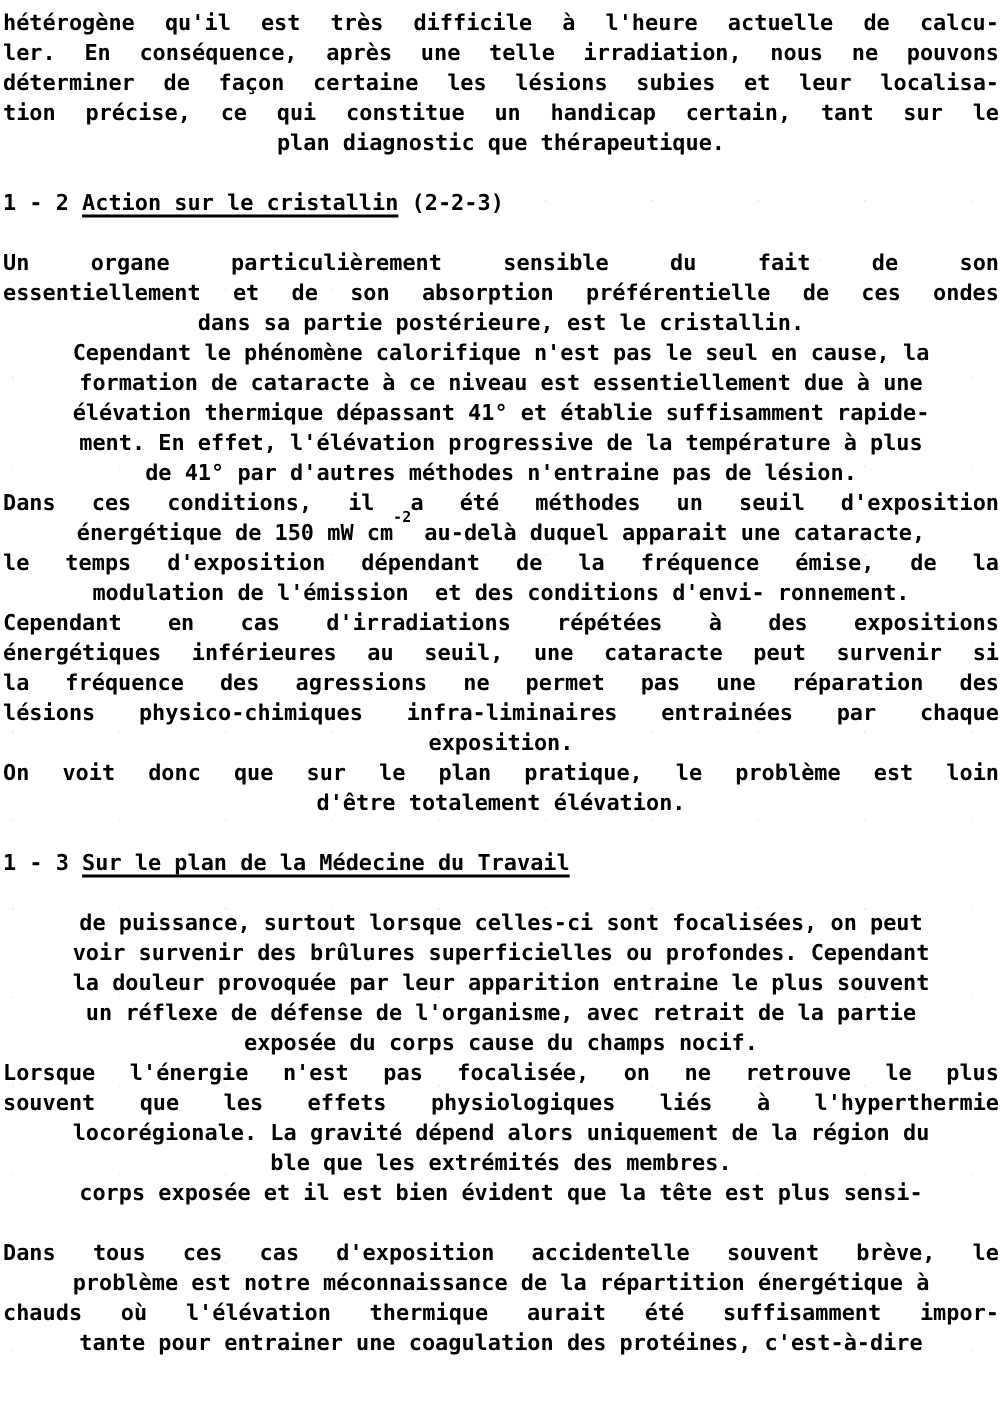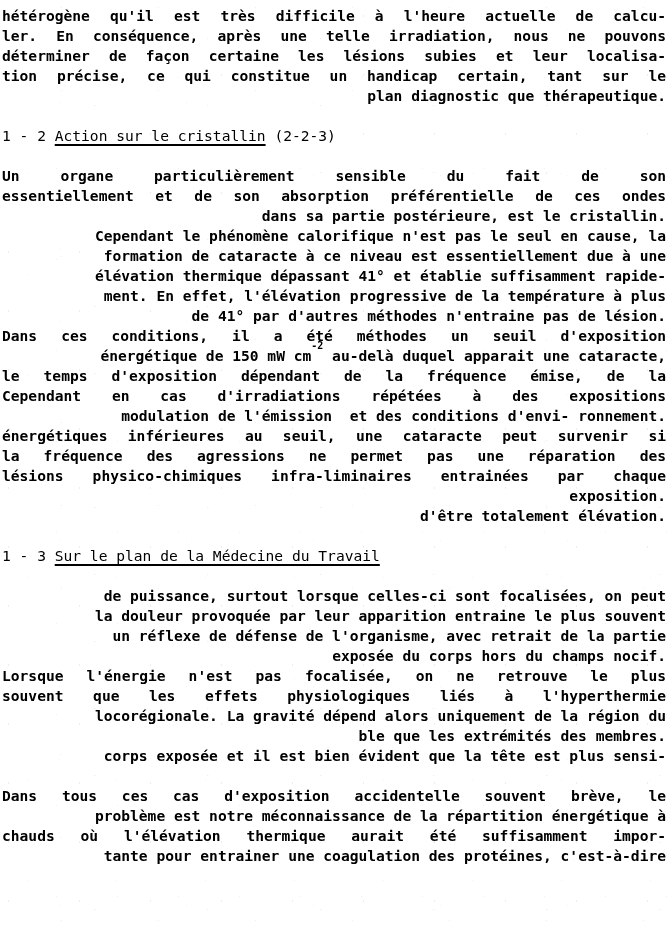--- a/index.html
+++ b/index.html
@@ -54,30 +54,30 @@
   }
   
   .line.just {
     white-space: normal;
     text-align: justify;
     text-align-last: justify;
     word-spacing: 0px;
   }
   .line.flush {
     white-space: pre;
-    text-align: right;
+    text-align: center;
   }
   .para { margin: 0; padding: 0; }
   .gap { height: 20px; }
   .heading {
     font-size: 14.6px;
     line-height: 20px;
     height: 20px;
     white-space: pre;
-    font-weight: 400;
+    font-weight: 700;
   }
   .heading .num { text-decoration: none; }
   .heading .u {
     text-decoration: underline;
     text-decoration-thickness: 1.5px;
     text-underline-offset: 3px;
   }
   .heading .tail { text-decoration: none; }
   sup.exp {
     font-size: 10px;
@@ -110,36 +110,38 @@
         <div class="line just">essentiellement et de son absorption préférentielle de ces ondes</div>
         <div class="line flush">dans sa partie postérieure, est le cristallin.</div>
         <div class="line flush">Cependant le phénomène calorifique n'est pas le seul en cause, la</div>
         <div class="line flush">formation de cataracte à ce niveau est essentiellement due à une</div>
         <div class="line flush">élévation thermique dépassant 41° et établie suffisamment rapide-</div>
         <div class="line flush">ment. En effet, l'élévation progressive de la température à plus</div>
         <div class="line flush">de 41° par d'autres méthodes n'entraine pas de lésion.</div>
         <div class="line just">Dans ces conditions, il a été méthodes un seuil d'exposition</div>
         <div class="line flush"><span>énergétique de 150 mW cm</span><sup class="exp">-2</sup><span> au-delà duquel apparait une cataracte,</span></div>
         <div class="line just">le temps d'exposition dépendant de la fréquence émise, de la</div>
+        <div class="line flush">modulation de l'émission  et des conditions d'envi- ronnement.</div>
         <div class="line just">Cependant en cas d'irradiations répétées à des expositions</div>
-        <div class="line flush">modulation de l'émission  et des conditions d'envi- ronnement.</div>
         <div class="line just">énergétiques inférieures au seuil, une cataracte peut survenir si</div>
         <div class="line just">la fréquence des agressions ne permet pas une réparation des</div>
         <div class="line just">lésions physico-chimiques infra-liminaires entrainées par chaque</div>
         <div class="line flush">exposition.</div>
+        <div class="line just">On voit donc que sur le plan pratique, le problème est loin</div>
         <div class="line flush">d'être totalement élévation.</div>
       </div>
       <div class="gap"></div>
       <div class="heading"><span class="num">1 - 3 </span><span class="u">Sur le plan de la Médecine du Travail</span></div>
       <div class="gap"></div>
       <div class="para">
         <div class="line flush">de puissance, surtout lorsque celles-ci sont focalisées, on peut</div>
+        <div class="line flush">voir survenir des brûlures superficielles ou profondes. Cependant</div>
         <div class="line flush">la douleur provoquée par leur apparition entraine le plus souvent</div>
         <div class="line flush">un réflexe de défense de l'organisme, avec retrait de la partie</div>
-        <div class="line flush">exposée du corps hors du champs nocif.</div>
+        <div class="line flush">exposée du corps cause du champs nocif.</div>
         <div class="line just">Lorsque l'énergie n'est pas focalisée, on ne retrouve le plus</div>
         <div class="line just">souvent que les effets physiologiques liés à l'hyperthermie</div>
         <div class="line flush">locorégionale. La gravité dépend alors uniquement de la région du</div>
         <div class="line flush">ble que les extrémités des membres.</div>
         <div class="line flush">corps exposée et il est bien évident que la tête est plus sensi-</div>
       </div>
       <div class="gap"></div>
       <div class="para">
         <div class="line just">Dans tous ces cas d'exposition accidentelle souvent brève, le</div>
         <div class="line flush">problème est notre méconnaissance de la répartition énergétique à</div>

